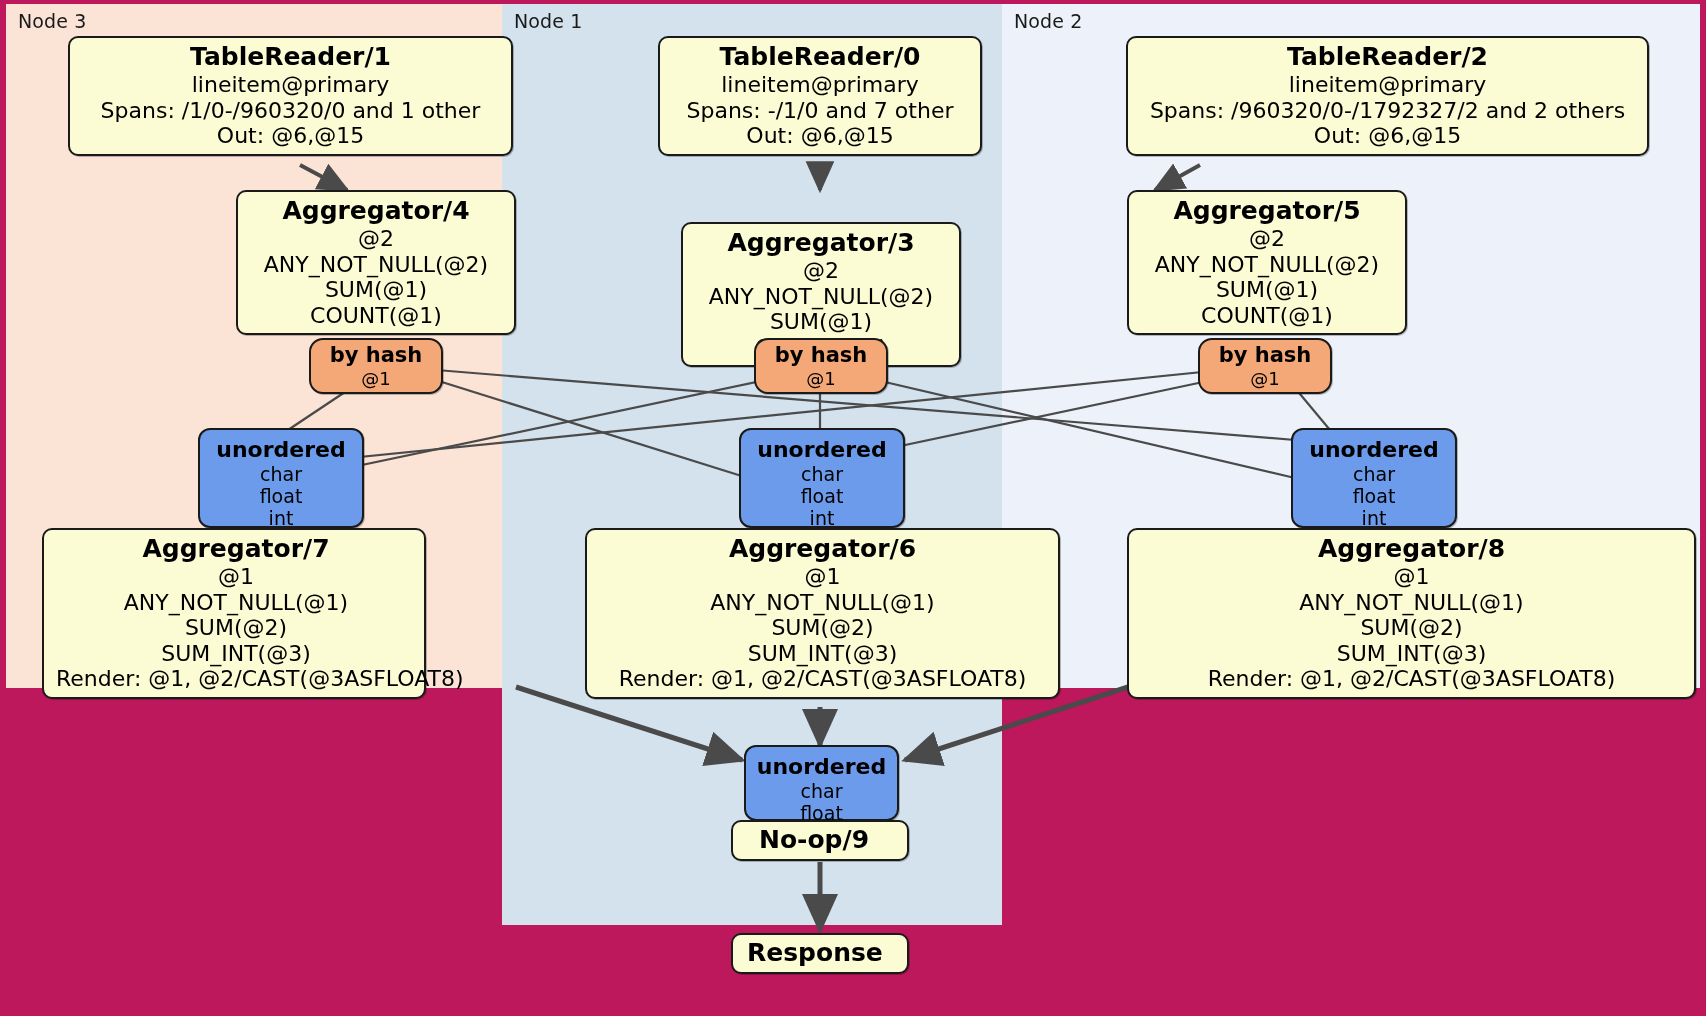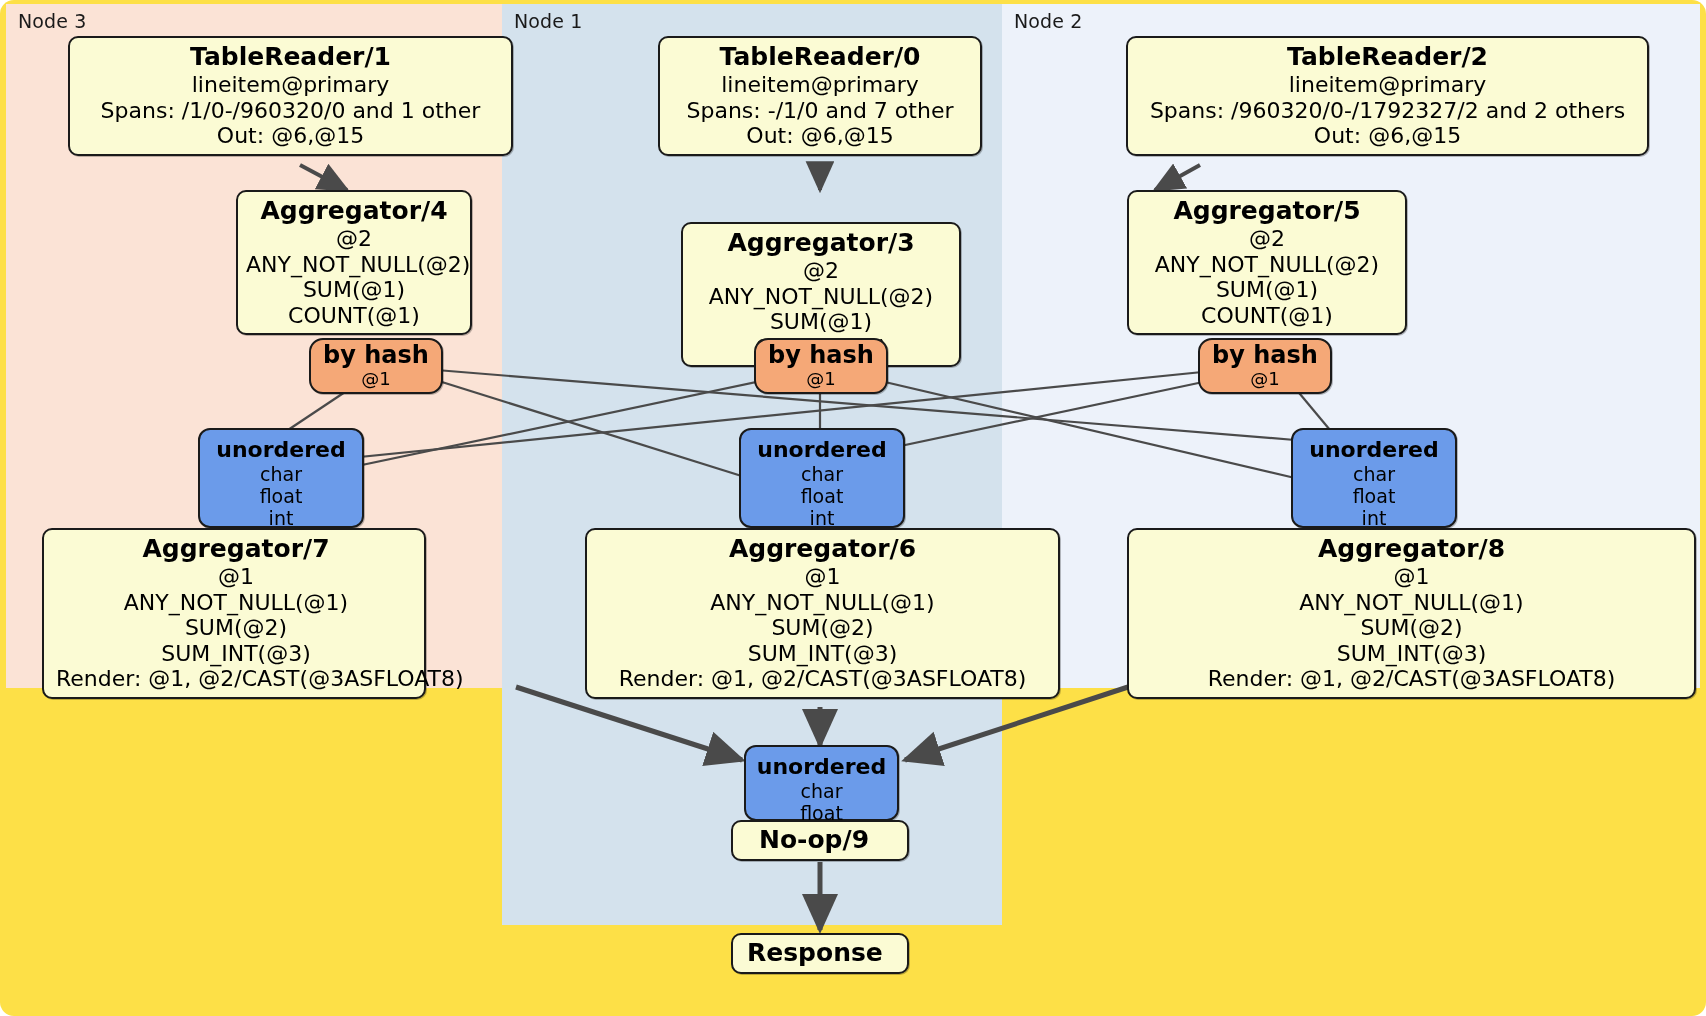--- a/index.html
+++ b/index.html
@@ -7,23 +7,22 @@
     padding: 0;
     background: #ffffff;
   }
   body {
     font-family: "DejaVu Sans", "Liberation Sans", sans-serif;
   }
   #canvas {
     position: relative;
     width: 1706px;
     height: 1016px;
-    background: #fde047;
+    background: #be185d;
     overflow: hidden;
-    border-radius: 14px;
   }
   
   .node-panel {
     position: absolute;
     box-sizing: border-box;
   }
   .node-panel .node-label {
     position: absolute;
     top: 6px;
     left: 12px;
@@ -87,21 +86,21 @@
     background: #f5a877;
     border: 2px solid #1a1a1a;
     border-radius: 14px;
     text-align: center;
     color: #000;
     box-shadow: 1px 1px 0 rgba(0,0,0,.25);
     padding-top: 3px;
   }
   .hashbox .ttl {
     font-weight: bold;
-    font-size: 24px;
+    font-size: 21px;
     line-height: 25px;
     white-space: nowrap;
   }
   .hashbox .ln {
     font-size: 18px;
     line-height: 22px;
     white-space: nowrap;
   }
 
   
@@ -178,21 +177,21 @@
     <path d="M 820,862 L 820,930" stroke="#4a4a4a" stroke-width="5" fill="none" marker-end="url(#arrow-thick)"></path>
   </svg>
 
   <div class="proc" style="left:68px; top:36px; width:445px;">
     <div class="ttl">TableReader/1</div>
     <div class="ln">lineitem@primary</div>
     <div class="ln">Spans: /1/0-/960320/0 and 1 other</div>
     <div class="ln">Out: @6,@15</div>
   </div>
 
-  <div class="proc" style="left:236px; top:190px; width:236px;">
+  <div class="proc" style="left:236px; top:190px; width:280px;">
     <div class="ttl">Aggregator/4</div>
     <div class="ln">@2</div>
     <div class="ln">ANY_NOT_NULL(@2)</div>
     <div class="ln">SUM(@1)</div>
     <div class="ln">COUNT(@1)</div>
   </div>
 
   <div class="hashbox" style="left:309px; top:338px; width:134px; height:56px;">
     <div class="ttl">by hash</div>
     <div class="ln">@1</div>

